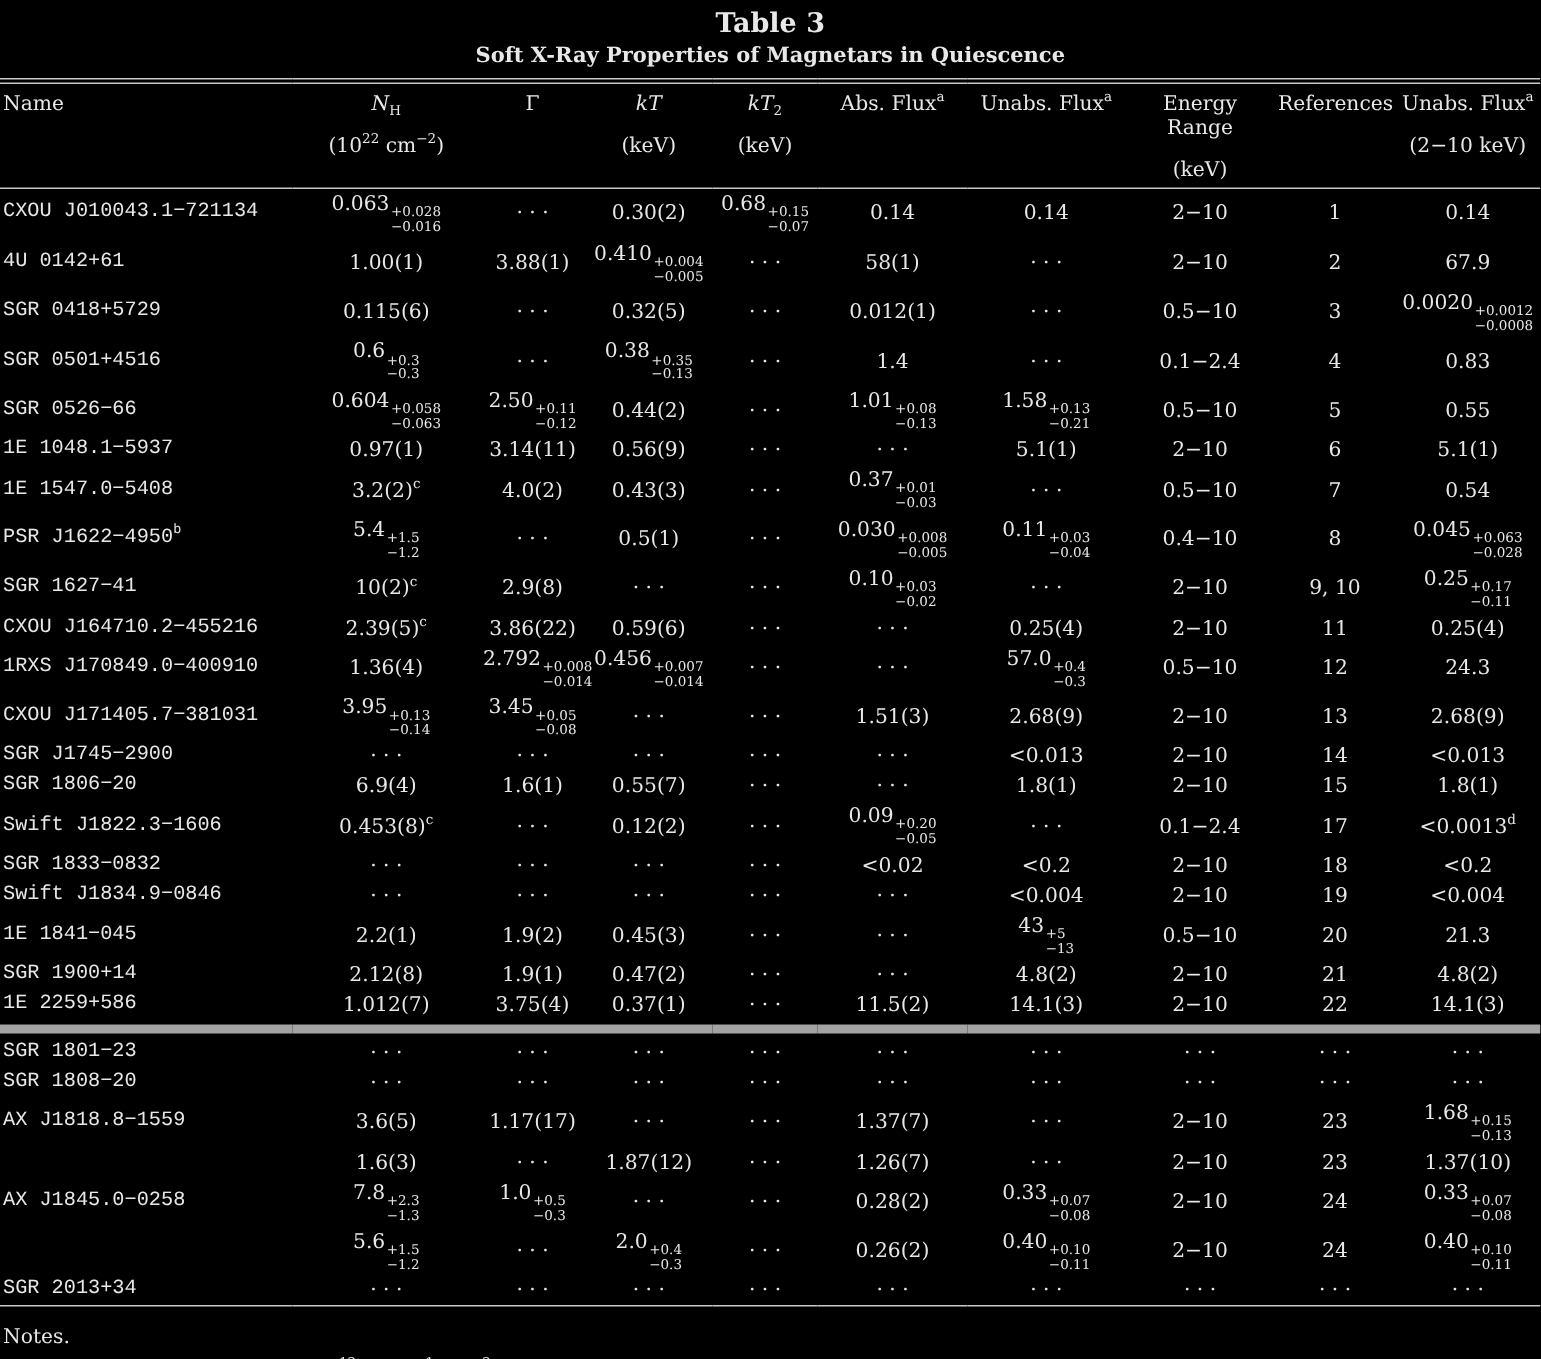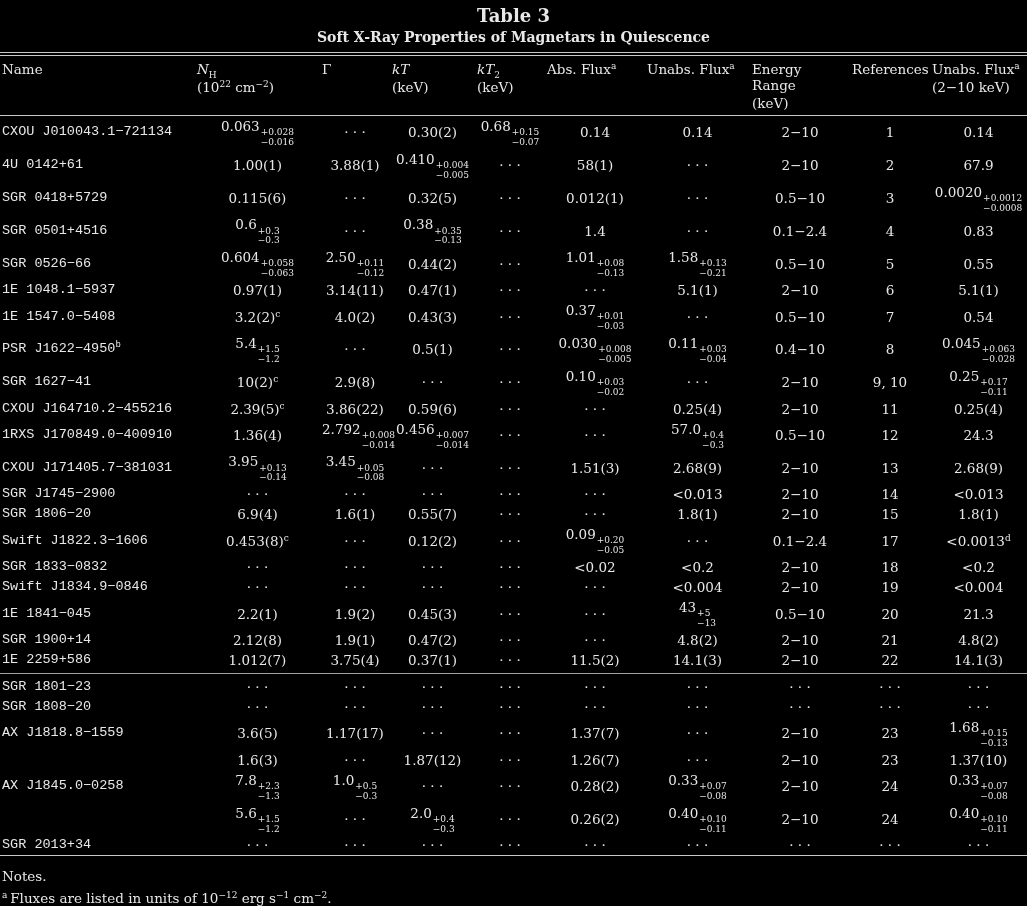--- a/index.html
+++ b/index.html
@@ -17,37 +17,37 @@
   .table-title .t2{font-size:14px;}
   table{
     width:1027px;
     border-collapse:collapse;
     table-layout:fixed;
     border-top:4px double #c8c8c8;
     border-bottom:1px solid #c8c8c8;
   }
   thead th{
     font-weight:normal;
-    text-align:left;
+    text-align:center;
     vertical-align:top;
     padding:5px 2px 4px 2px;
     border-bottom:1px solid #c8c8c8;
     font-size:13.5px;
   }
-  thead th .unit{margin-top:2px;}
+  thead th .unit{margin-top:12px;}
   thead th.name{text-align:left;vertical-align:top;padding-left:2px;}
   td{
     text-align:center;
     padding:1px 2px;
     line-height:18px;
     white-space:nowrap;
     overflow:visible;
   }
   td.name{text-align:left;padding-left:2px;font-family:Liberation Mono, monospace;}
-  tbody.group2 tr:first-child td{border-top:1px solid #a3a3a3;padding-top:4px;}
+  tbody.group2 tr:first-child td{border-top:6px solid #a3a3a3;padding-top:4px;}
   tbody.group1 tr:last-child td{padding-bottom:4px;}
   sup,sub{font-size:9px;line-height:0;}
   .pm{
     display:inline-flex;
     flex-direction:column;
     font-size:9px;
     line-height:1.1;
     vertical-align:-0.45em;
     margin-left:1px;
   }
@@ -206,21 +206,21 @@
               <span>−0.21</span>
             </span></td>
           <td>0.5−10</td>
           <td>5</td>
           <td>0.55</td>
         </tr>
         <tr>
           <td class="name">1E 1048.1−5937</td>
           <td>0.97(1)</td>
           <td>3.14(11)</td>
-          <td>0.47(1)</td>
+          <td>0.56(9)</td>
           <td>· · ·</td>
           <td>· · ·</td>
           <td>5.1(1)</td>
           <td>2−10</td>
           <td>6</td>
           <td>5.1(1)</td>
         </tr>
         <tr>
           <td class="name">1E 1547.0−5408</td>
           <td>3.2(2)<sup>c</sup></td>

